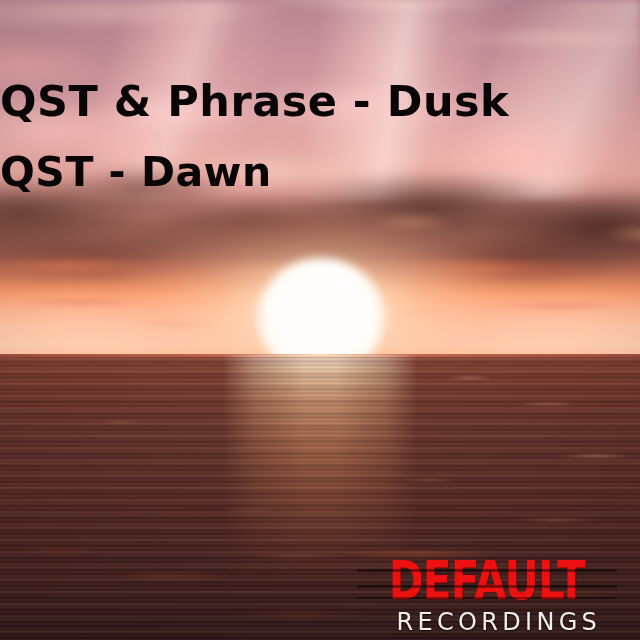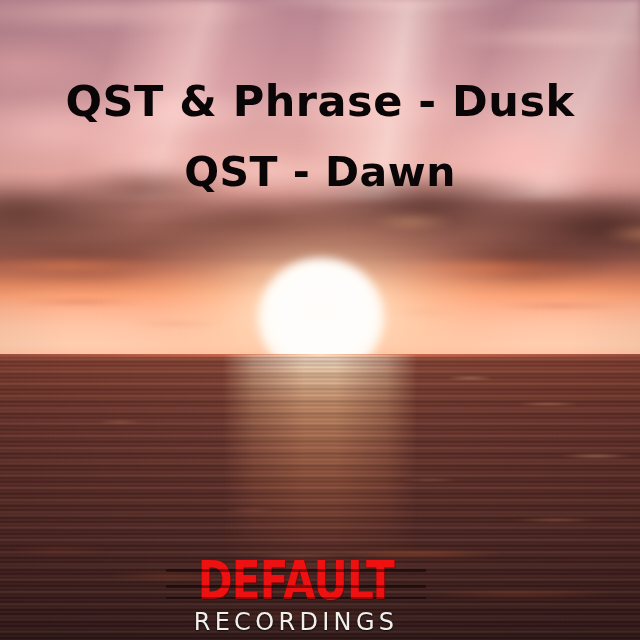--- a/index.html
+++ b/index.html
@@ -276,21 +276,20 @@
   
   .titles {
     position: absolute;
     left: 0; top: 0;
     width: 640px; height: 230px;
     z-index: 40;
   }
   .title-line {
     position: absolute;
     width: 640px;
-    text-align: center;
     color: #0a0506;
     font-family: "DejaVu Sans", sans-serif;
     font-weight: bold;
     white-space: nowrap;
   }
   .title-line-1 {
     top: 76px;
     font-size: 43px;
     letter-spacing: 0.5px;
   }
@@ -300,21 +299,22 @@
     letter-spacing: 0.5px;
   }
 
   
   .logo {
     position: absolute;
     left: 0;
     top: 556px;
     width: 592px;
     z-index: 45;
-    text-align: center;
+    text-align: right;
+    padding-left: 21px;
   }
   .logo-wordmark-wrap {
     position: relative;
     display: inline-block;
   }
   .logo-wordmark {
     display: block;
     font-family: "DejaVu Sans", sans-serif;
     font-weight: bold;
     font-size: 54px;

